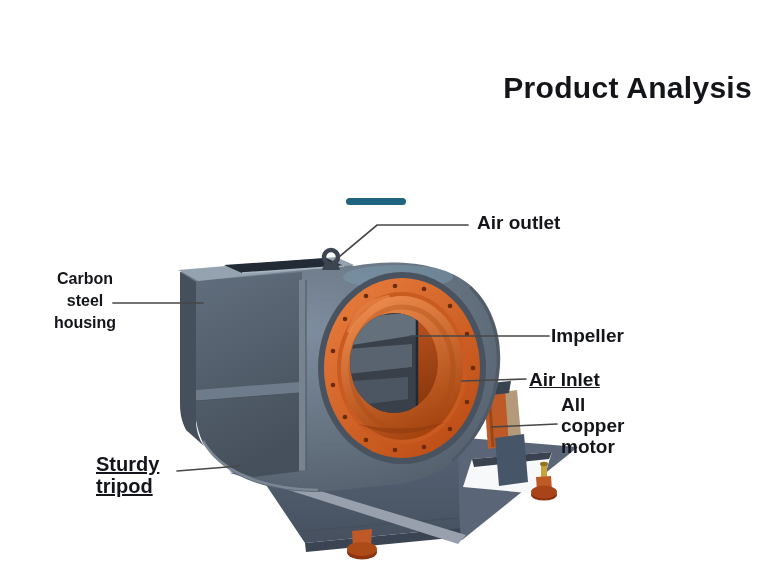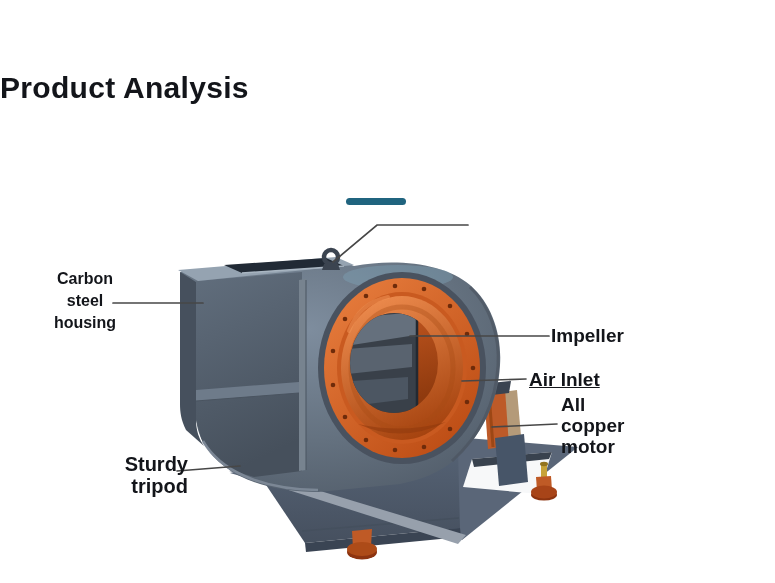--- a/index.html
+++ b/index.html
@@ -3,38 +3,38 @@
 <meta charset="utf-8">
 <style>
   html,body { margin:0; padding:0; background:#ffffff; }
   .stage {
     position:relative; width:775px; height:583px; background:#ffffff;
     overflow:hidden;
     font-family:"Liberation Sans","DejaVu Sans",sans-serif;
   }
   .title {
     position:absolute; left:0; top:71px; width:752px; margin:0;
-    text-align:left; font-size:30px; font-weight:700; letter-spacing:.3px;
+    text-align:right; font-size:30px; font-weight:700; letter-spacing:.3px;
     color:var(--text,#13151a);
   }
   .divider {
     position:absolute; left:346px; top:198px; width:60px; height:7px;
     border-radius:4px; background:var(--accent,#20647f);
   }
   .fan-svg { position:absolute; left:0; top:0; width:775px; height:583px; }
   .lbl {
     position:absolute; font-weight:700; color:var(--text,#13151a);
     white-space:pre-line;
   }
   .lbl-air-outlet { left:477px; top:212px; font-size:19px; white-space:nowrap; }
   .lbl-carbon     { left:33px;  top:268px; width:104px; text-align:center; font-size:16px; line-height:22px; }
   .lbl-impeller   { left:551px; top:325px; font-size:19px; white-space:nowrap; }
   .lbl-air-inlet  { left:529px; top:369px; font-size:19px; white-space:nowrap;text-decoration:underline; }
   .lbl-motor      { left:561px; top:394px; width:90px; text-align:left; font-size:19px; line-height:21px; }
-  .lbl-sturdy     { left:96px;  top:453px; width:92px;  text-align:right; font-size:20px; line-height:22px; }
+  .lbl-sturdy     { left:96px;  top:453px; width:92px;  text-align:left; font-size:20px; line-height:22px;text-decoration:underline; }
 </style>
 </head>
 <body>
 
 <div class="stage">
 
   <h1 class="title">Product Analysis</h1>
   <div class="divider"></div>
 
   <svg class="fan-svg" viewBox="0 0 775 583" aria-hidden="true">
@@ -166,20 +166,21 @@
     <g fill="none" stroke-width="1.7" stroke-linecap="round" style="stroke:var(--leader,#474747)">
       <polyline points="468,225 377,225 333,262"></polyline>
       <line x1="113" y1="303" x2="203" y2="303"></line>
       <line x1="410" y1="336" x2="549" y2="336"></line>
       <line x1="462" y1="381" x2="526" y2="379"></line>
       <line x1="492" y1="427" x2="557" y2="424"></line>
       <line x1="177" y1="471" x2="240" y2="466"></line>
     </g>
   </svg>
 
+  <div class="lbl lbl-air-outlet">Air outlet</div>
   <div class="lbl lbl-carbon">Carbon
 steel
 housing</div>
   <div class="lbl lbl-impeller">Impeller</div>
   <div class="lbl lbl-air-inlet">Air Inlet</div>
   <div class="lbl lbl-motor">All
 copper
 motor</div>
   <div class="lbl lbl-sturdy">Sturdy
 tripod</div>

